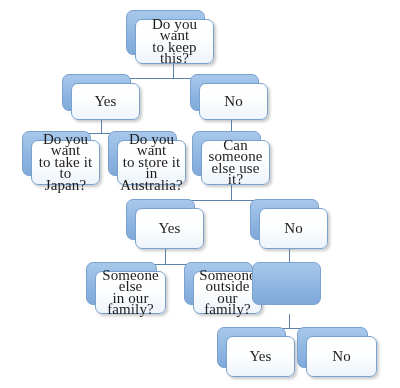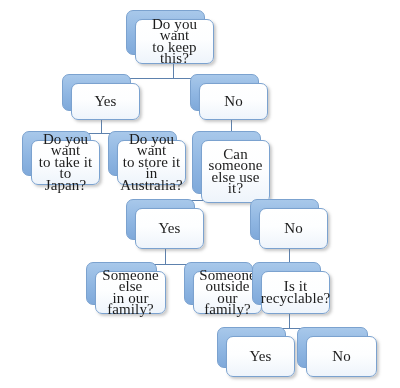--- a/index.html
+++ b/index.html
@@ -124,21 +124,21 @@
         </div>
       </div>
       <div class="node" style="left: 108px; top: 131px; width: 78px; height: 54px;">
         <div class="backcard"></div>
         <div class="frontcard">
           <span class="label">Do you want
 to store it in
 Australia?</span>
         </div>
       </div>
-      <div class="node" style="left: 192px; top: 131px; width: 78px; height: 72px;">
+      <div class="node" style="left: 192px; top: 131px; width: 78px; height: 54px;">
         <div class="backcard"></div>
         <div class="frontcard">
           <span class="label">Can someone
 else use it?</span>
         </div>
       </div>
       <div class="node" style="left: 126px; top: 199px; width: 78px; height: 50px;">
         <div class="backcard"></div>
         <div class="frontcard">
           <span class="label">Yes</span>
@@ -160,24 +160,20 @@
       <div class="node" style="left: 184px; top: 262px; width: 78px; height: 52px;">
         <div class="backcard"></div>
         <div class="frontcard">
           <span class="label">Someone
 outside our
 family?</span>
         </div>
       </div>
       <div class="node" style="left: 252px; top: 262px; width: 78px; height: 52px;">
         <div class="backcard"></div>
-        <div class="frontcard">
-          <span class="label">Is it
-recyclable?</span>
-        </div>
       </div>
       <div class="node" style="left: 217px; top: 327px; width: 78px; height: 50px;">
         <div class="backcard"></div>
         <div class="frontcard">
           <span class="label">Yes</span>
         </div>
       </div>
       <div class="node" style="left: 297px; top: 327px; width: 80px; height: 50px;">
         <div class="backcard"></div>
         <div class="frontcard">

